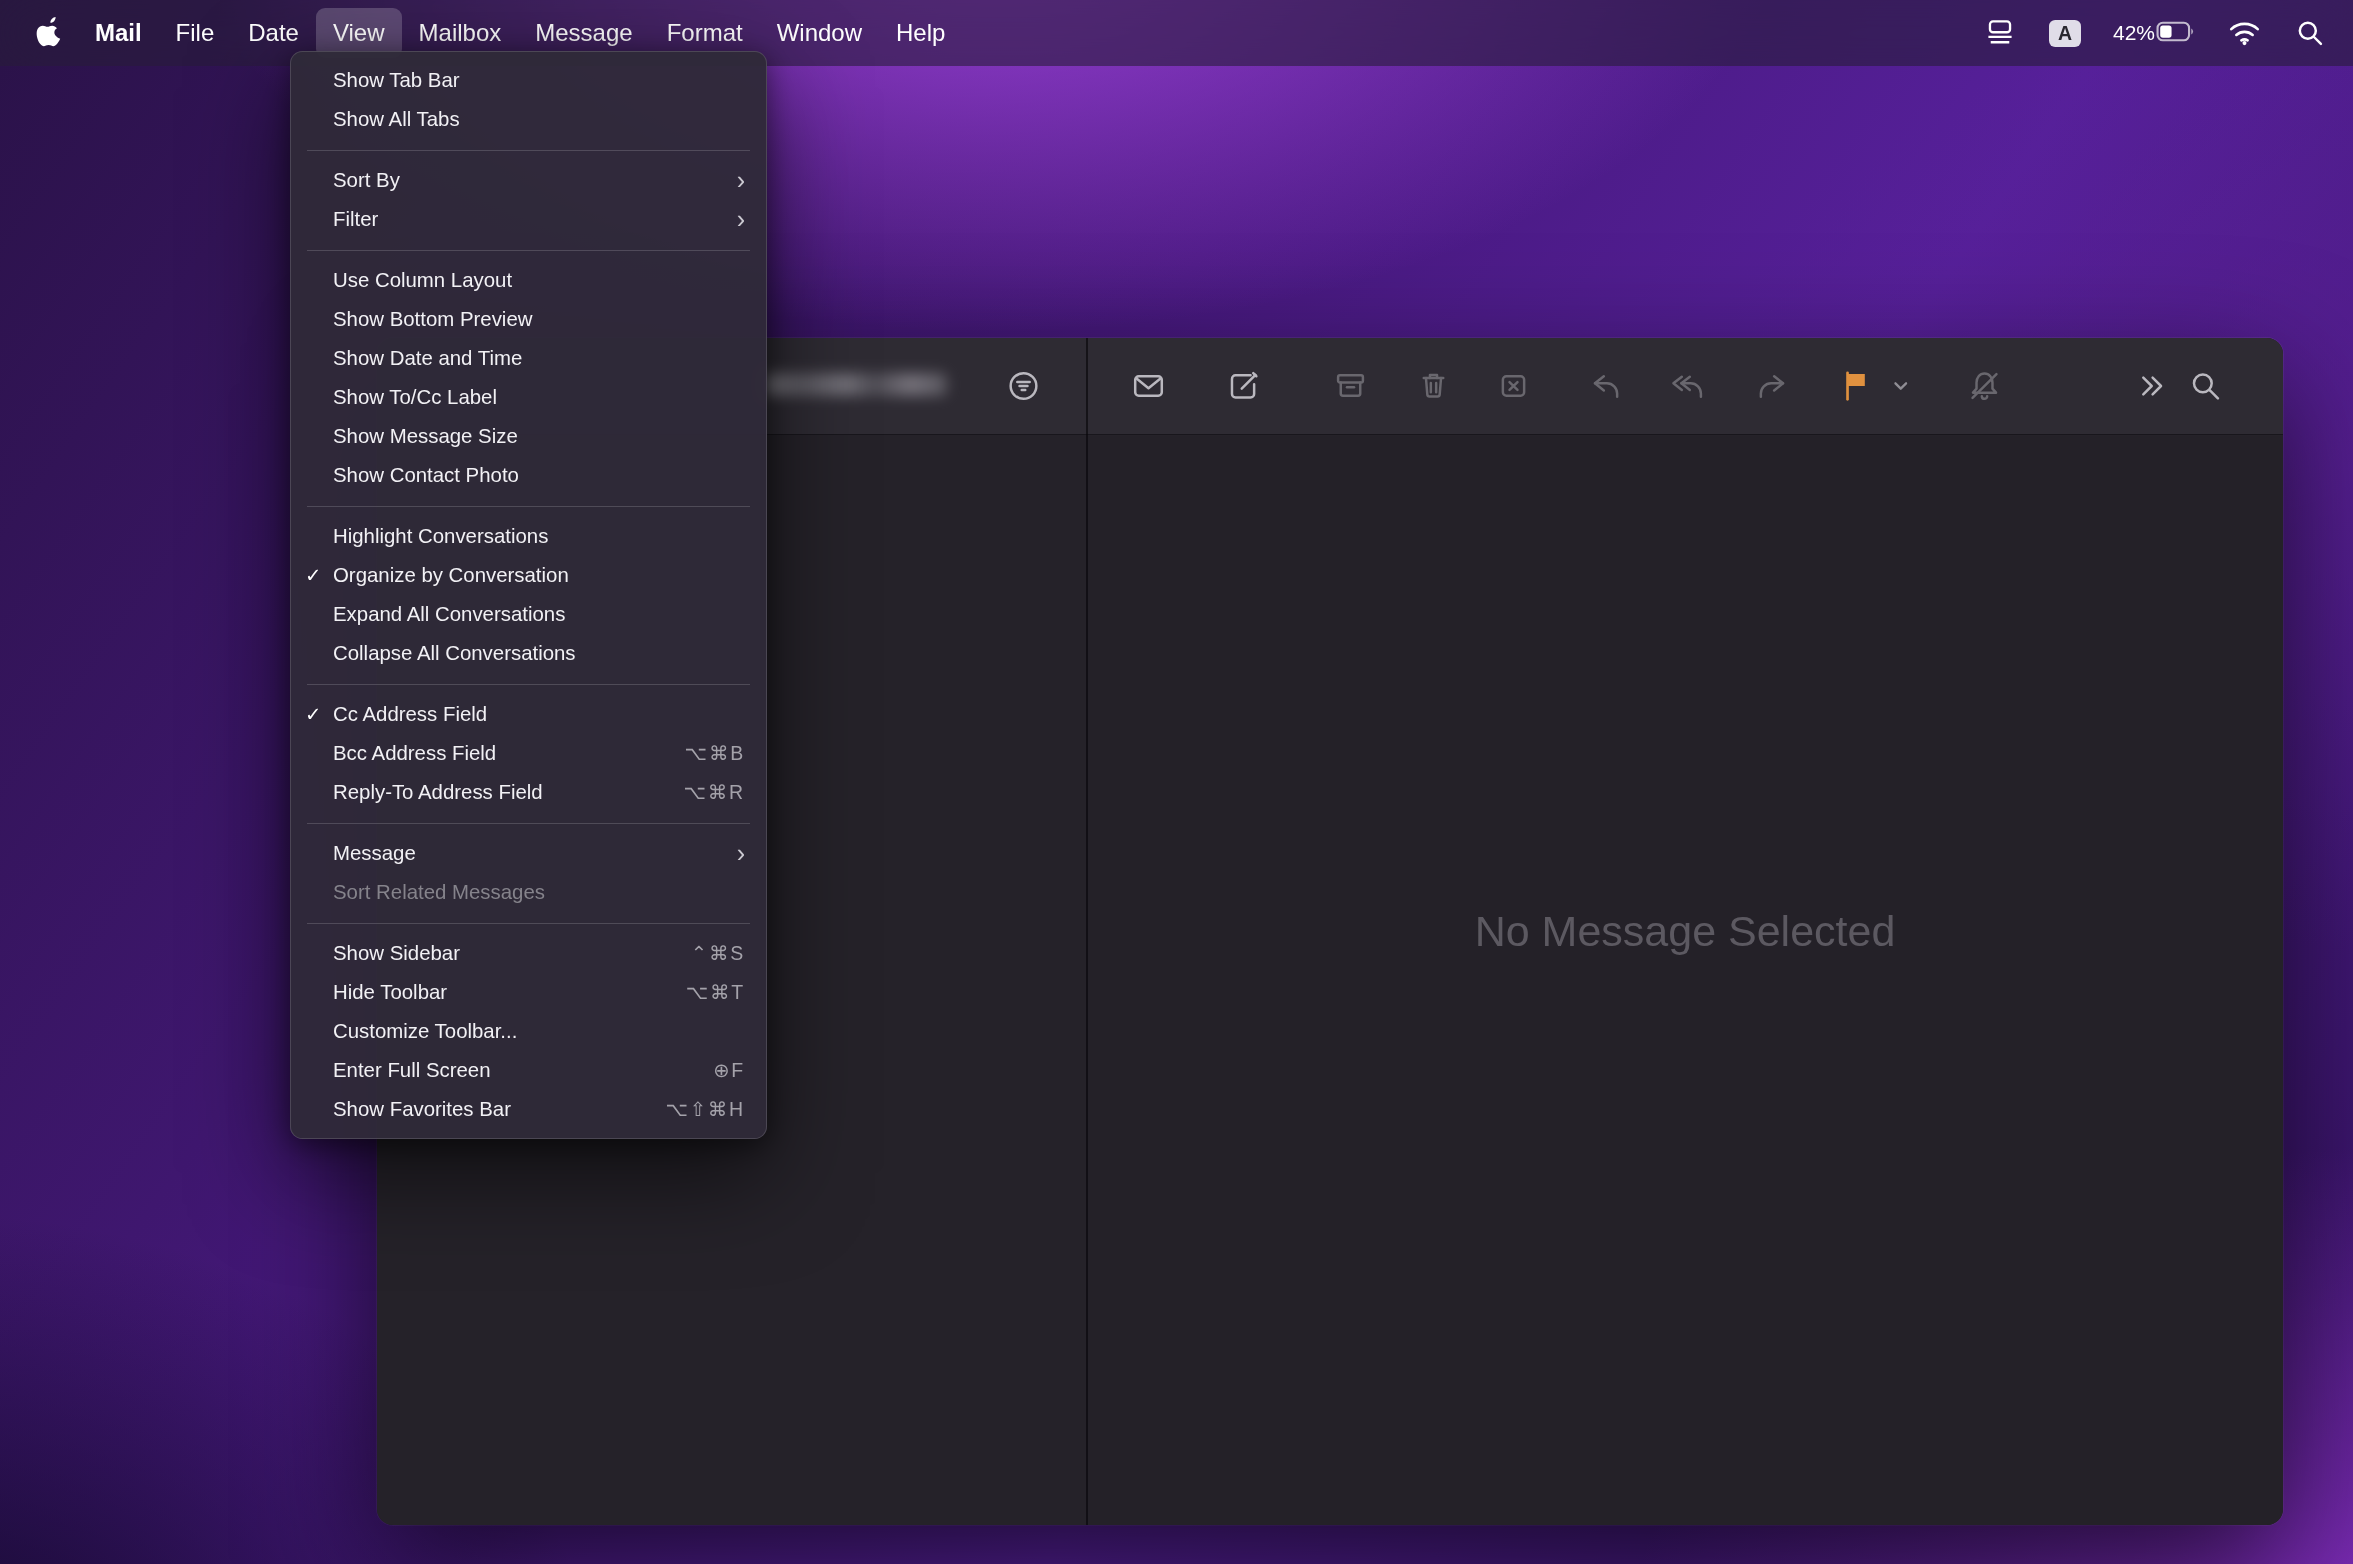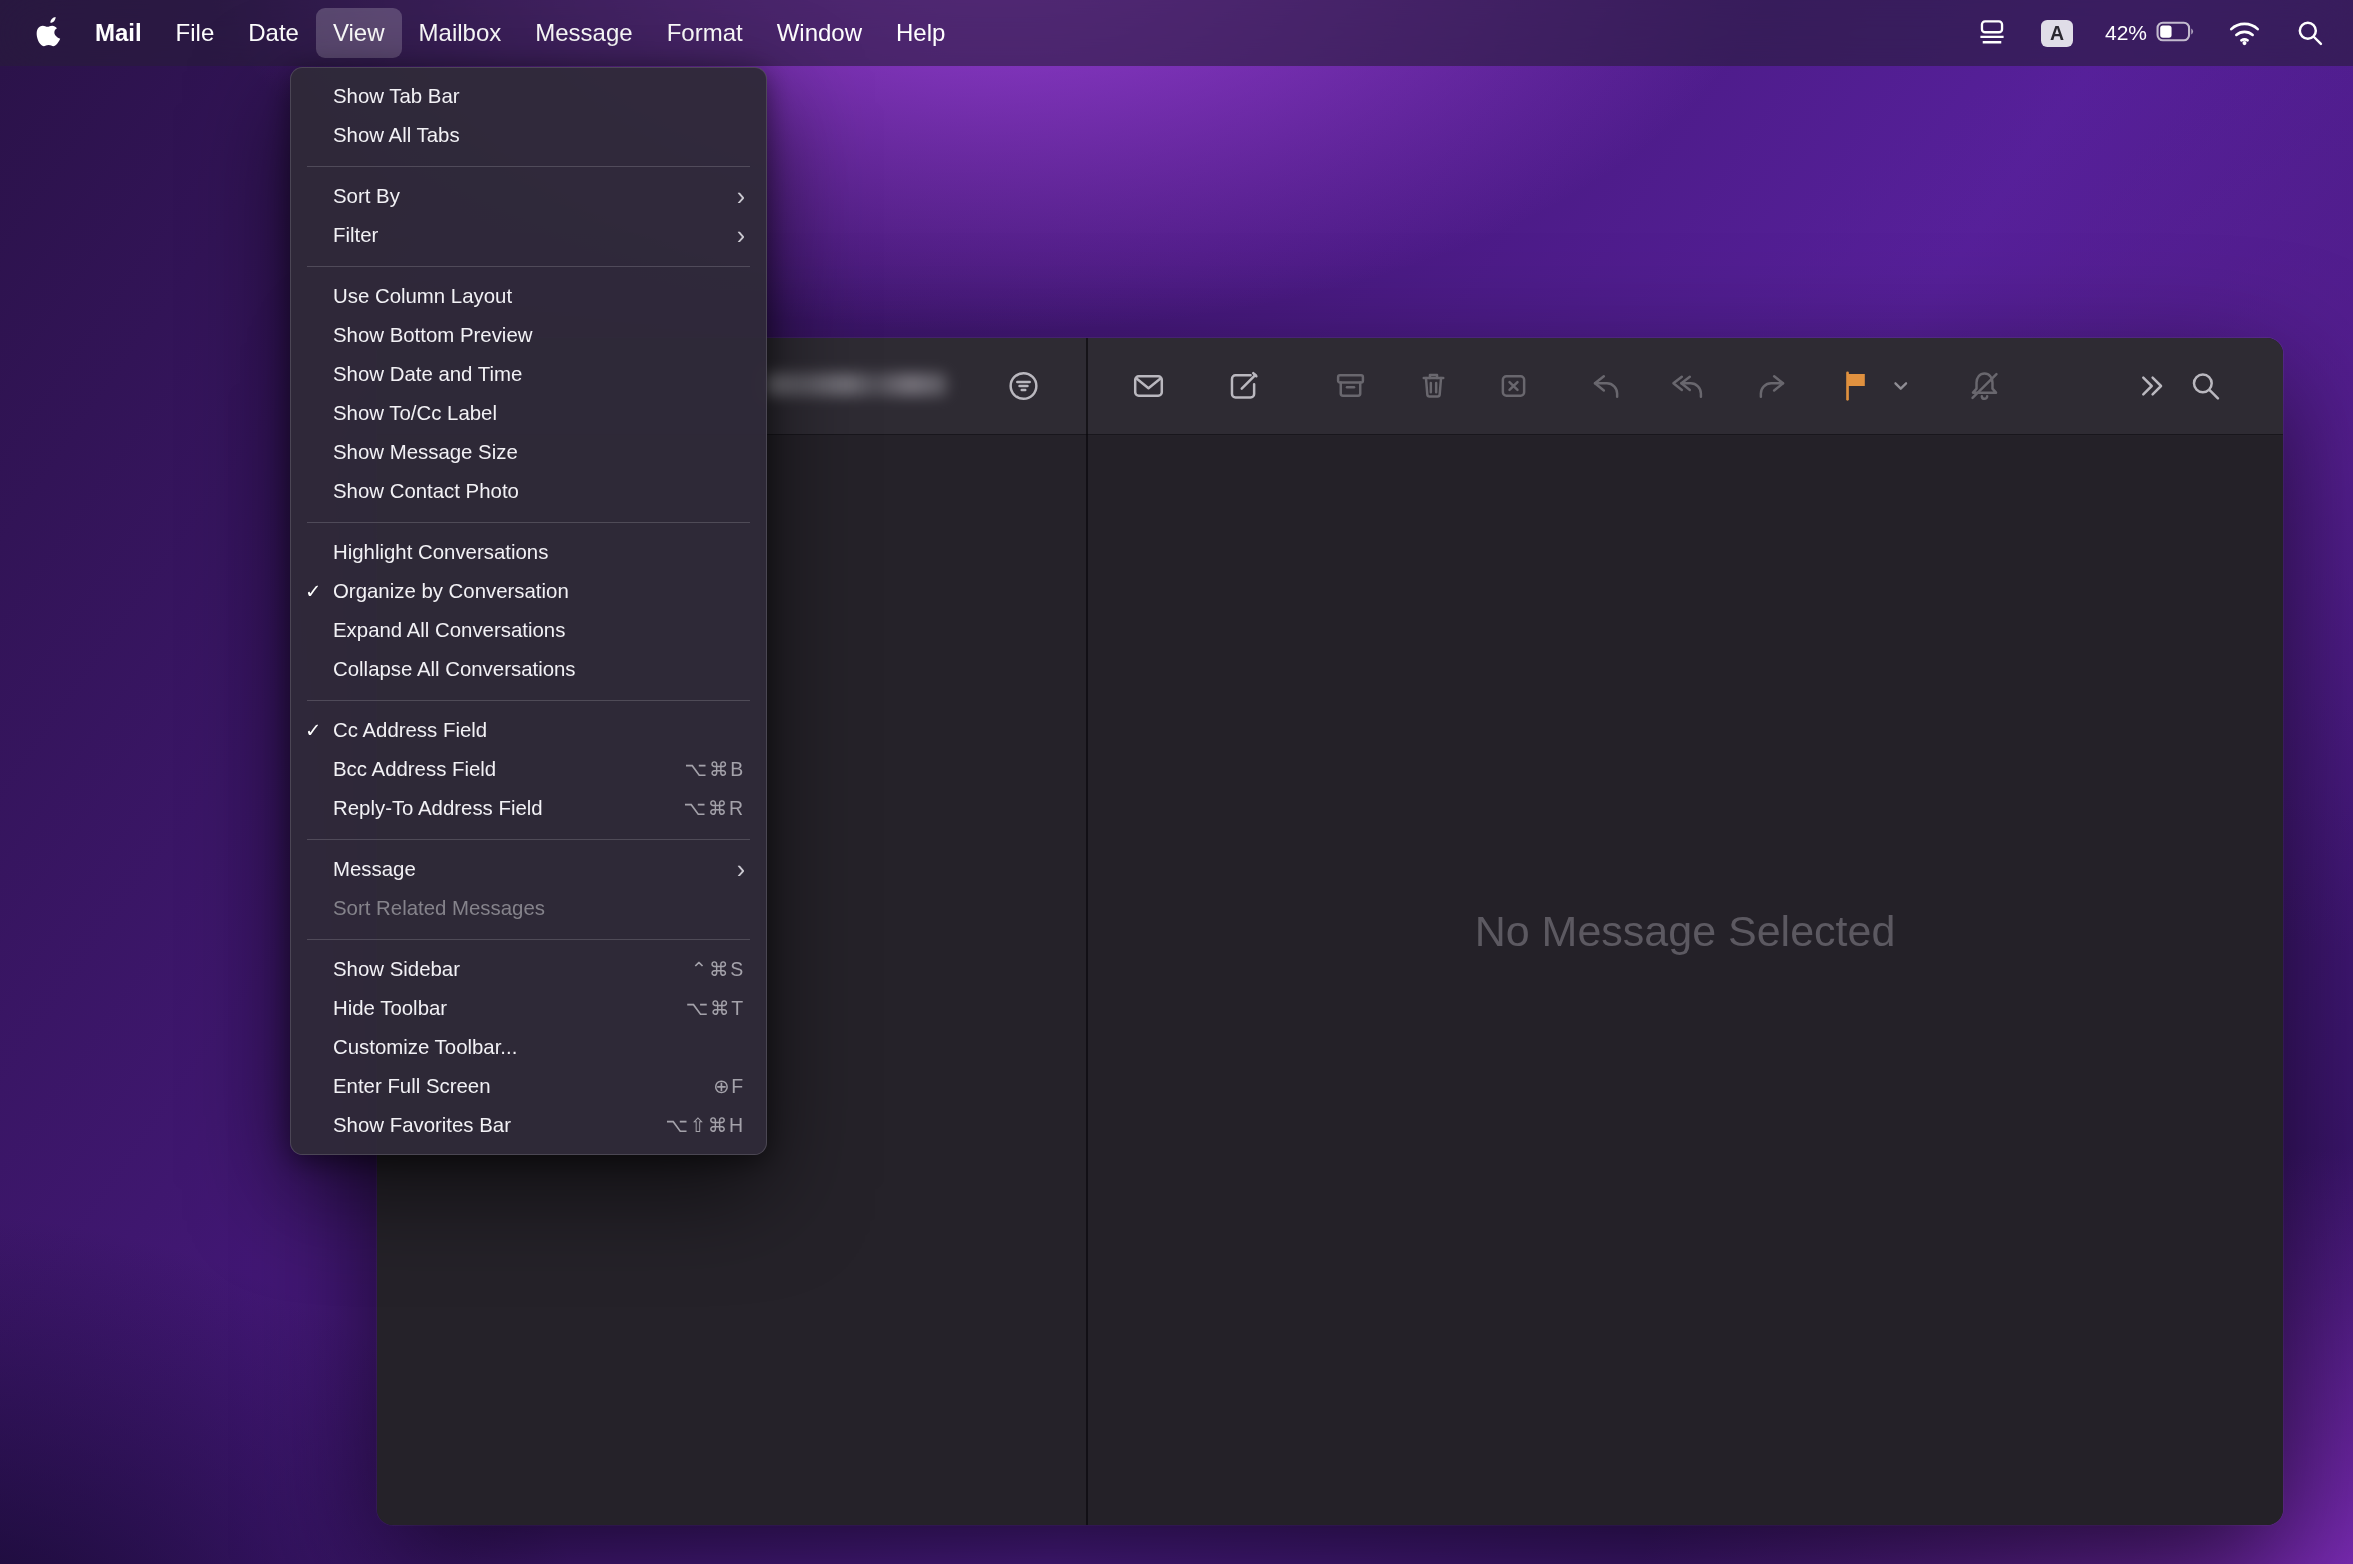--- a/index.html
+++ b/index.html
@@ -31,26 +31,26 @@
   }
   .mb-item.bold { font-weight: 700; }
   .mb-item.active { background: rgba(255,255,255,.20); }
   .mb-right { margin-left: auto; display: flex; align-items: center; gap: 32px; padding-right: 28px; }
   .status-icon { display: flex; align-items: center; justify-content: center; color: #fff; }
   .input-badge {
     width: 32px; height: 27px; border-radius: 6.2px; background: rgba(240,238,244,.92);
     color: #2a2830; font-size: 19.5px; font-weight: 700;
     display: flex; align-items: center; justify-content: center;
   }
-  .battery { display: flex; align-items: flex-end; gap: 9px; color: #fff; }
+  .battery { display: flex; align-items: flex-end; gap: 1px; color: #fff; }
   .battery .pct { font-size: 21px; }
 
   
   .dropdown {
-    position: absolute; left: 290px; top: 67px; width: 477px;
+    position: absolute; left: 290px; top: 51px; width: 477px;
     background: rgba(47,42,56,.96);
     border: 0.9px solid rgba(255,255,255,.14);
     border-radius: 12.4px;
     padding: 9px 0;
     box-shadow: 0 35px 98px rgba(0,0,0,.6), 0 5.3px 27px rgba(0,0,0,.45);
     z-index: 50;
   }
   .menu-sep { height: 0.9px; background: rgba(255,255,255,.16); margin: 10.6px 16px; }
   .menu-item { position: relative; height: 39px; display: flex; align-items: center; padding: 0 21px 0 14px; }
   .menu-item .check { width: 28px; font-size: 19.5px; color: #ffffff; flex: none; }

